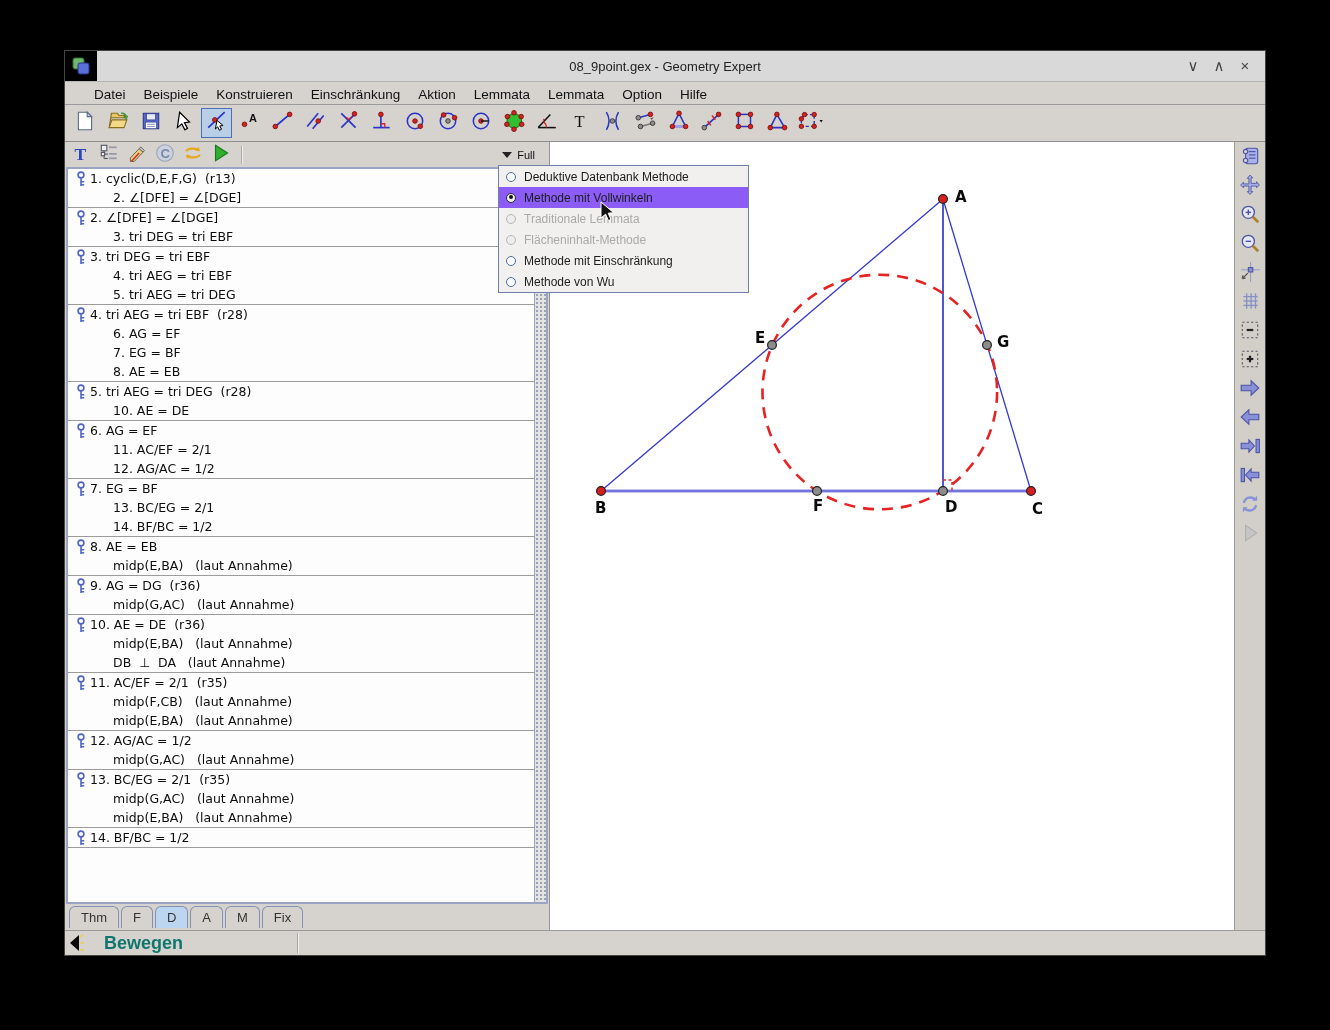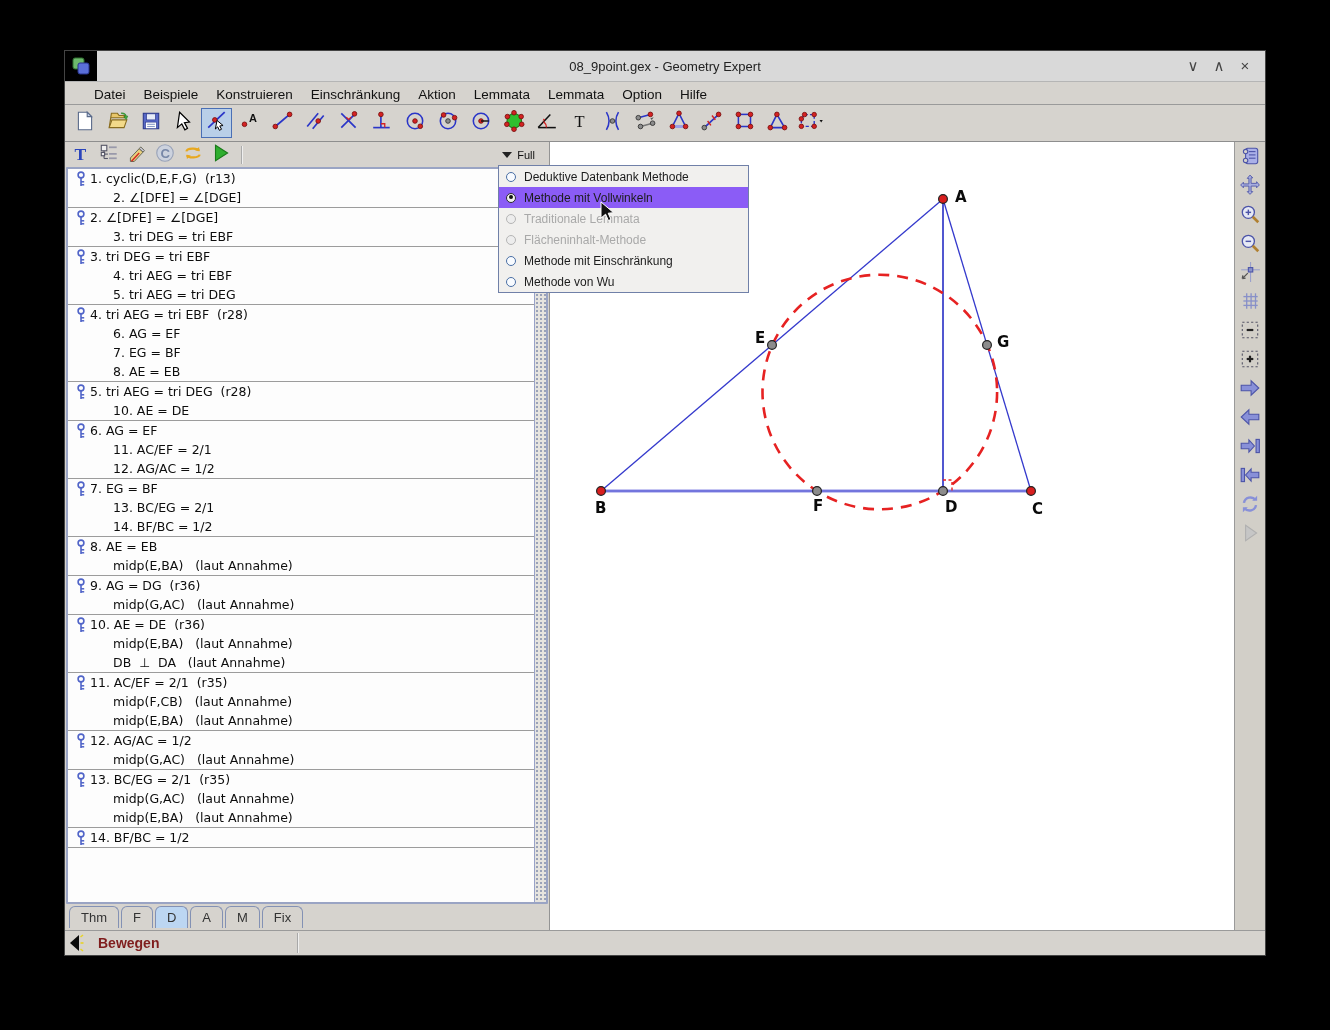--- a/index.html
+++ b/index.html
@@ -39,21 +39,21 @@
   .tab.selected{background:#bcd6f2}
   
   .canvas{flex:1 1 auto;background:#fff;position:relative;min-width:0}
   .canvas svg{position:absolute;left:0;top:0}
   
   .right-toolbar{width:30px;flex:0 0 auto;background:#d2cfc8;border-left:1px solid #9a9a9a;display:flex;flex-direction:column;align-items:center;padding-top:4px;gap:5px}
   .rtool{width:24px;height:24px;display:flex;align-items:center;justify-content:center}
   
   .statusbar{height:24px;background:#d6d3ce;border-top:1px solid #9a9a9a;display:flex;align-items:center;flex:0 0 auto;position:relative}
   .status-icon{width:20px;margin-left:3px;display:flex;align-items:center}
-  .status-text{font-size:14px;font-weight:bold;color:#7f1d1d;margin-left:10px}
+  .status-text{font-size:18px;font-weight:bold;color:#0f766e;margin-left:16px}
   .status-sep{position:absolute;left:232px;top:2px;bottom:2px;width:1px;background:#a8a8a8;border-right:1px solid #efefef}
   
   .dropdown{position:absolute;left:433px;top:114px;width:251px;background:#f1f0ee;border:1px solid #7080a8;z-index:20;box-sizing:border-box}
   .dd-item{height:21px;display:flex;align-items:center;gap:8px;padding:0 7px;font-size:12px;color:#1c1c1c}
   .dd-item.highlight{background:#8b5cf6}
   .dd-item.disabled{color:#a9a9a9}
   .radio{width:10px;height:10px;border-radius:50%;box-sizing:border-box;border:1.5px solid #4a6fa5;background:#f8fbff;flex:0 0 auto}
   .radio.sel{border:1.5px solid #2b2b2b;background:#f0f0f0;position:relative}
   .radio.sel::after{content:"";position:absolute;left:1.5px;top:1.5px;width:4px;height:4px;border-radius:50%;background:#111}
   .radio.dis{border:1.5px solid #b5b5b5;background:#ededed}

